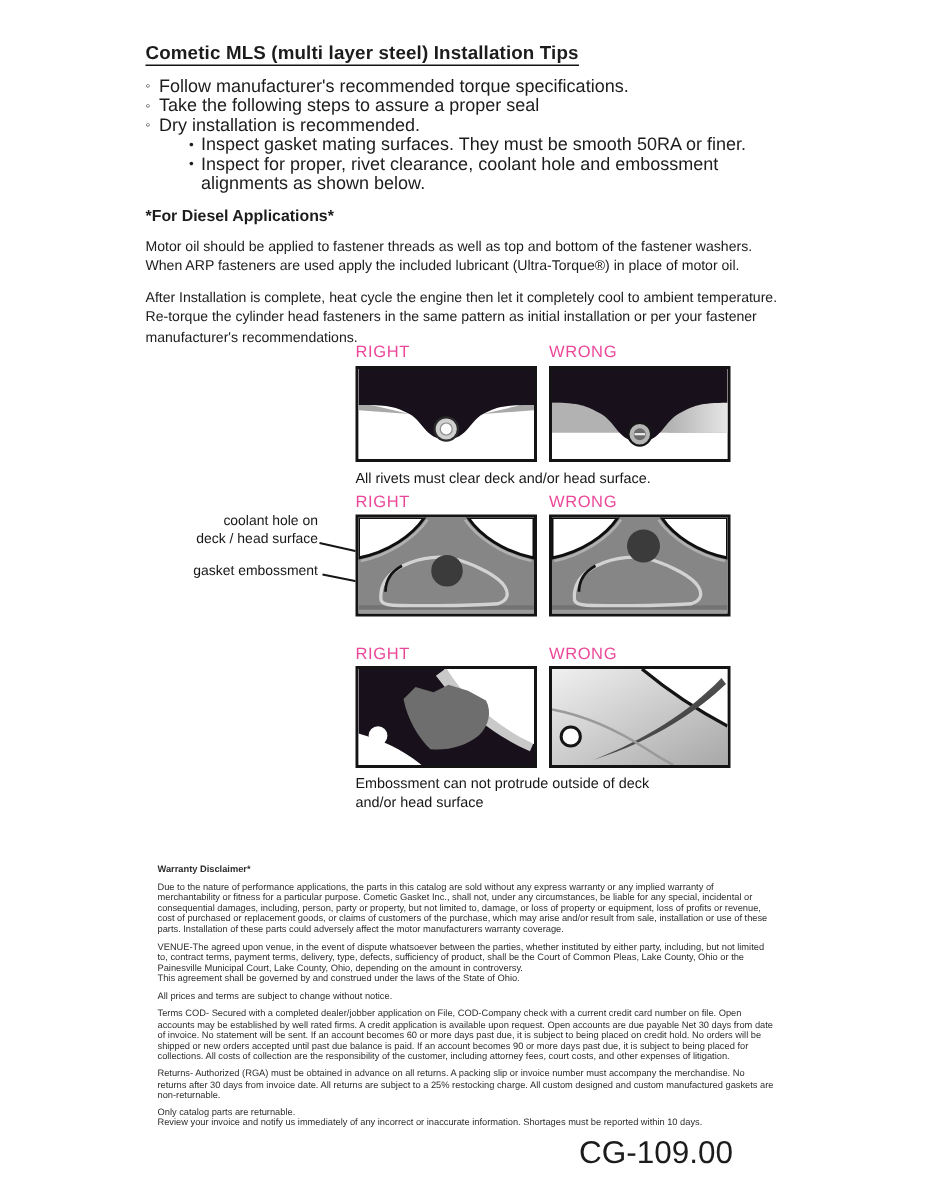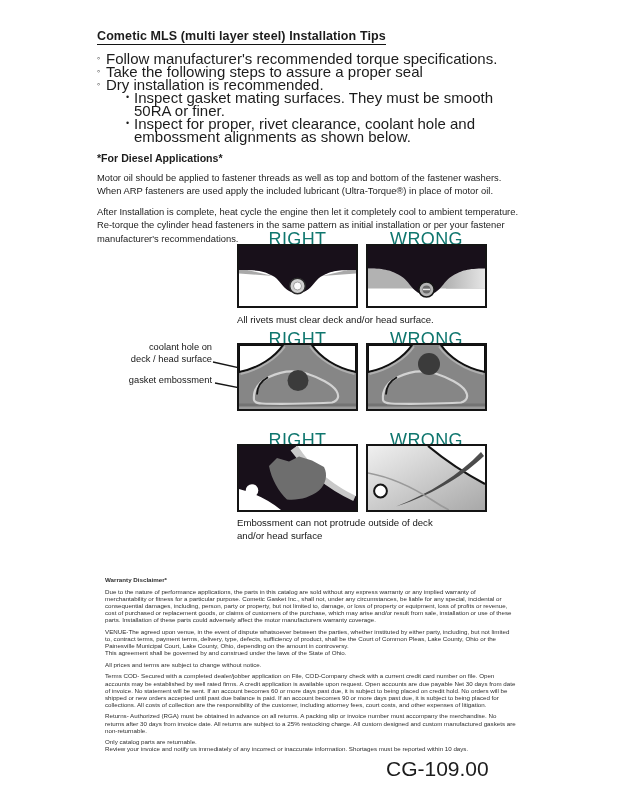--- a/index.html
+++ b/index.html
@@ -6,29 +6,29 @@
   .page{
     position:relative;width:528px;height:800px;background:#ffffff;overflow:hidden;
     font-family:"Liberation Sans","DejaVu Sans",sans-serif;color:#1c1c1c;
   }
   
   .content{position:absolute;left:97px;top:26px;width:432px;}
   .title{
     display:inline-block;margin:0 0 7px 0;font-size:12.5px;font-weight:bold;
     letter-spacing:.1px;border-bottom:1.6px solid #141414;padding-bottom:1px;
   }
-  .tips{margin:0;padding:0;list-style:none;font-size:15px;line-height:13px;}
+  .tips{margin:0;padding:0;list-style:none;font-size:12px;line-height:13px;}
   .tips .b1{position:relative;padding-left:9px;}
   .tips .b1::before{content:"\25E6";position:absolute;left:0;top:0;font-size:9px;}
   .tips .b2{position:relative;padding-left:37px;}
   .tips .b2::before{content:"\2022";position:absolute;left:29px;top:0;font-size:9px;}
   .h2{margin:9px 0 0 0;font-size:10.6px;font-weight:bold;}
   .body-p{margin:7px 0 0 0;font-size:9.4px;line-height:13.4px;width:428px;}
   
-  .panel-label{position:absolute;width:121px;text-align:center;font-size:18px;letter-spacing:.4px;color:#0f766e;}
+  .panel-label{position:absolute;width:121px;text-align:left;font-size:11px;letter-spacing:.4px;color:#ec4899;}
   .panel{position:absolute;border:2px solid #141414;background:#fff;display:block;}
   .cap{position:absolute;font-size:9.6px;line-height:13px;color:#161616;}
   .callouts{position:absolute;left:84px;top:342px;width:128px;text-align:right;font-size:9.3px;line-height:11.5px;color:#161616;}
   .callouts .c2{margin-top:10px;}
   .leader{position:absolute;left:210px;top:355px;}
   
   .legal{position:absolute;left:105px;top:576px;width:411px;font-size:6.2px;line-height:7.1px;color:#2e2e2e;}
   .legal p{margin:0 0 4.6px 0;}
   .legal p.tight{margin-bottom:0;}
   .legal .lh{font-weight:bold;margin-bottom:4.6px;}

